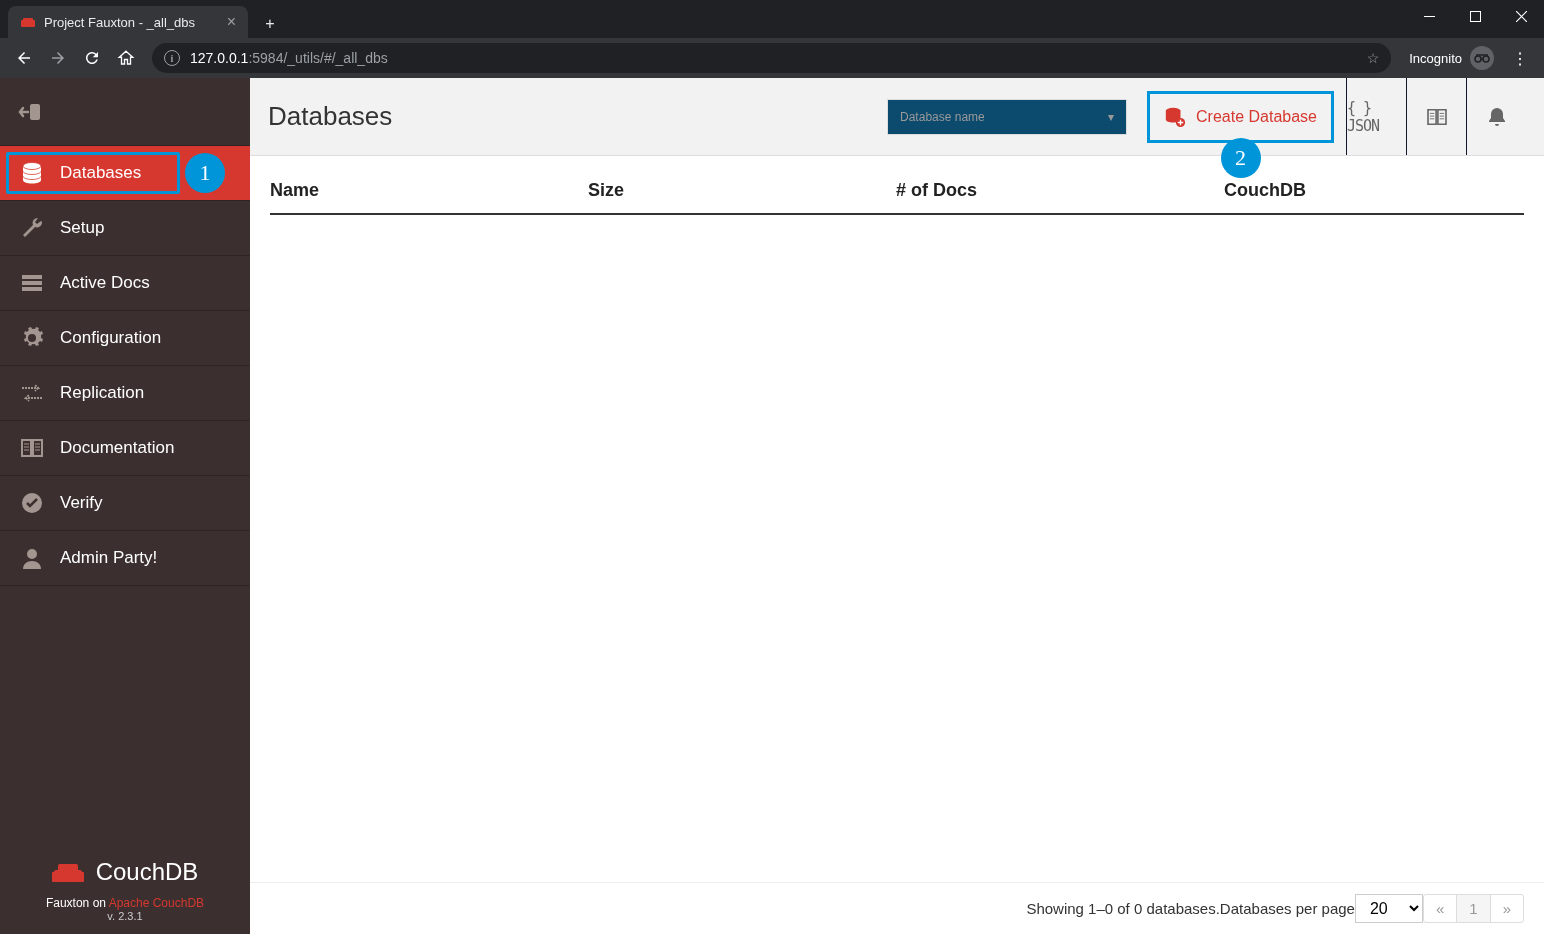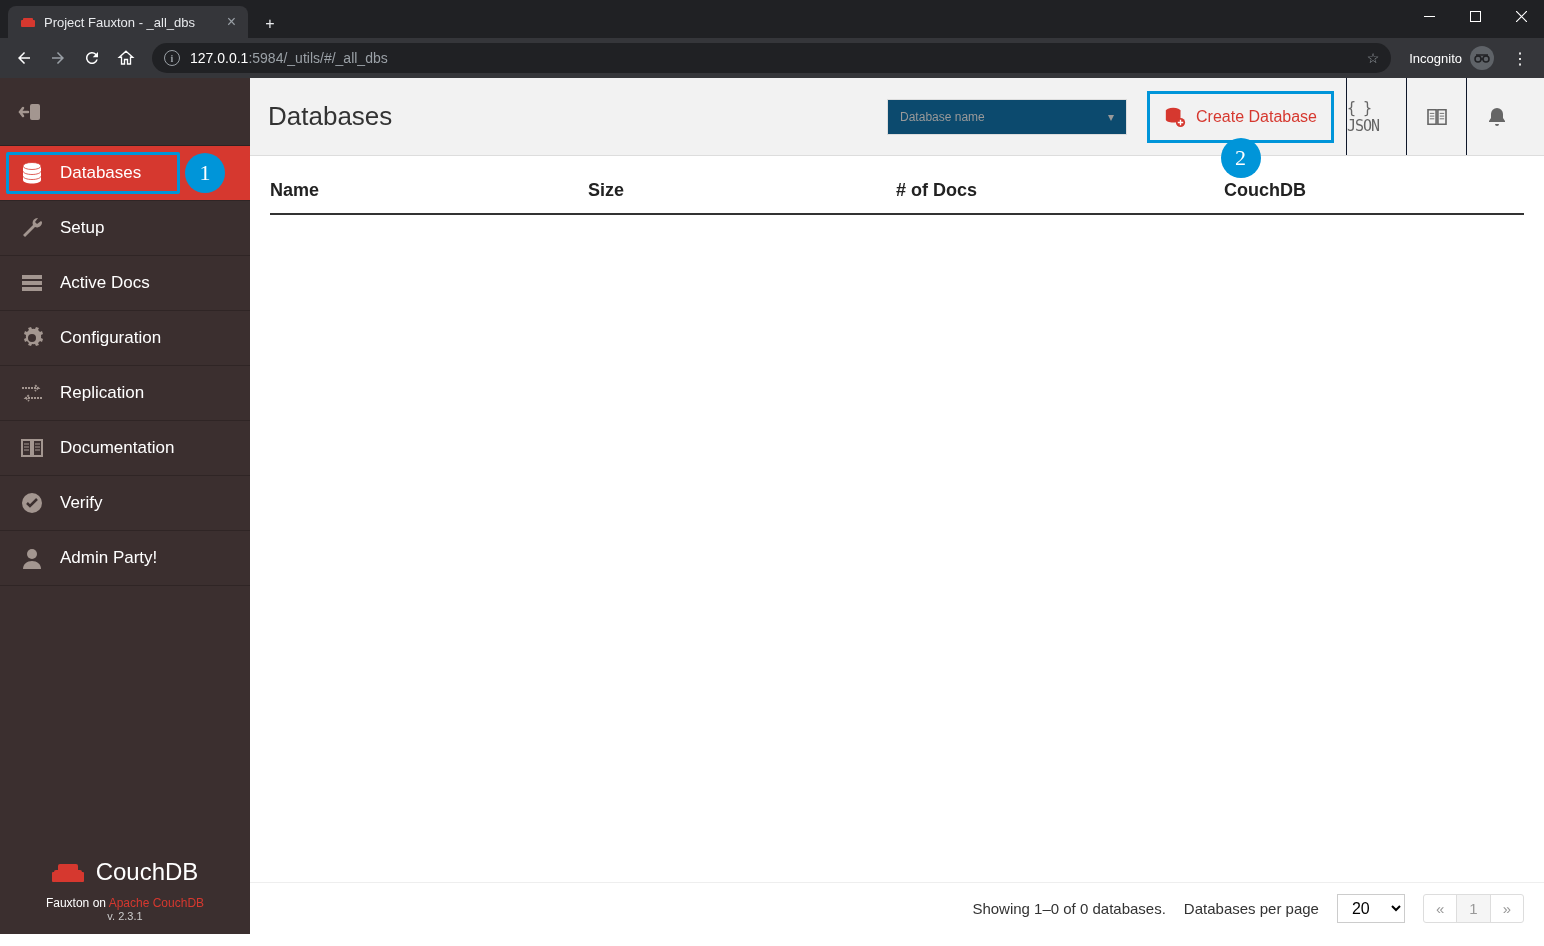--- a/index.html
+++ b/index.html
@@ -53,21 +53,21 @@
     .header-icon{width:60px;height:100%;display:flex;align-items:center;justify-content:center;color:#666;border-left:1px solid #0f172a;font-size:18px;}
     .json-btn{font-family:monospace;font-size:15px;letter-spacing:-1px;}
     
     .content { flex: 1; background: #fff; padding: 0 20px; }
     .table-head { display: flex; border-bottom: 2px solid #333; padding: 24px 0 12px; font-weight: bold; font-size: 18px; color:#222;gap:38px;}
     .th-name{width:280px;}
     .th-size{width:270px;}
     .th-docs{width:290px;}
     .th-actions{flex:1;}
     
-    .footer-bar{height:52px;background:#fff;border-top:1px solid #eee;display:flex;align-items:center;justify-content:flex-end;padding:0 20px;font-size:15px;color:#333;gap:18px;}
+    .footer-bar{height:52px;background:#fff;border-top:1px solid #eee;display:flex;align-items:center;justify-content:flex-end;padding:0 20px;font-size:15px;color:#333;}
     .page-select{border:1px solid #ccc;padding:4px 18px 4px 10px;font-size:16px;background:#fff;}
     .pagination{display:flex;align-items:center;border:1px solid #ddd;border-radius:3px;}
     .pagination span{padding:5px 12px;border-right:1px solid #ddd;color:#999;}
     .pagination span:last-child{border-right:none;}
     .pagination .current{background:#f5f5f5;color:#999;}
     
     svg { display: block; }
   </style>
 </head>
 <body>

